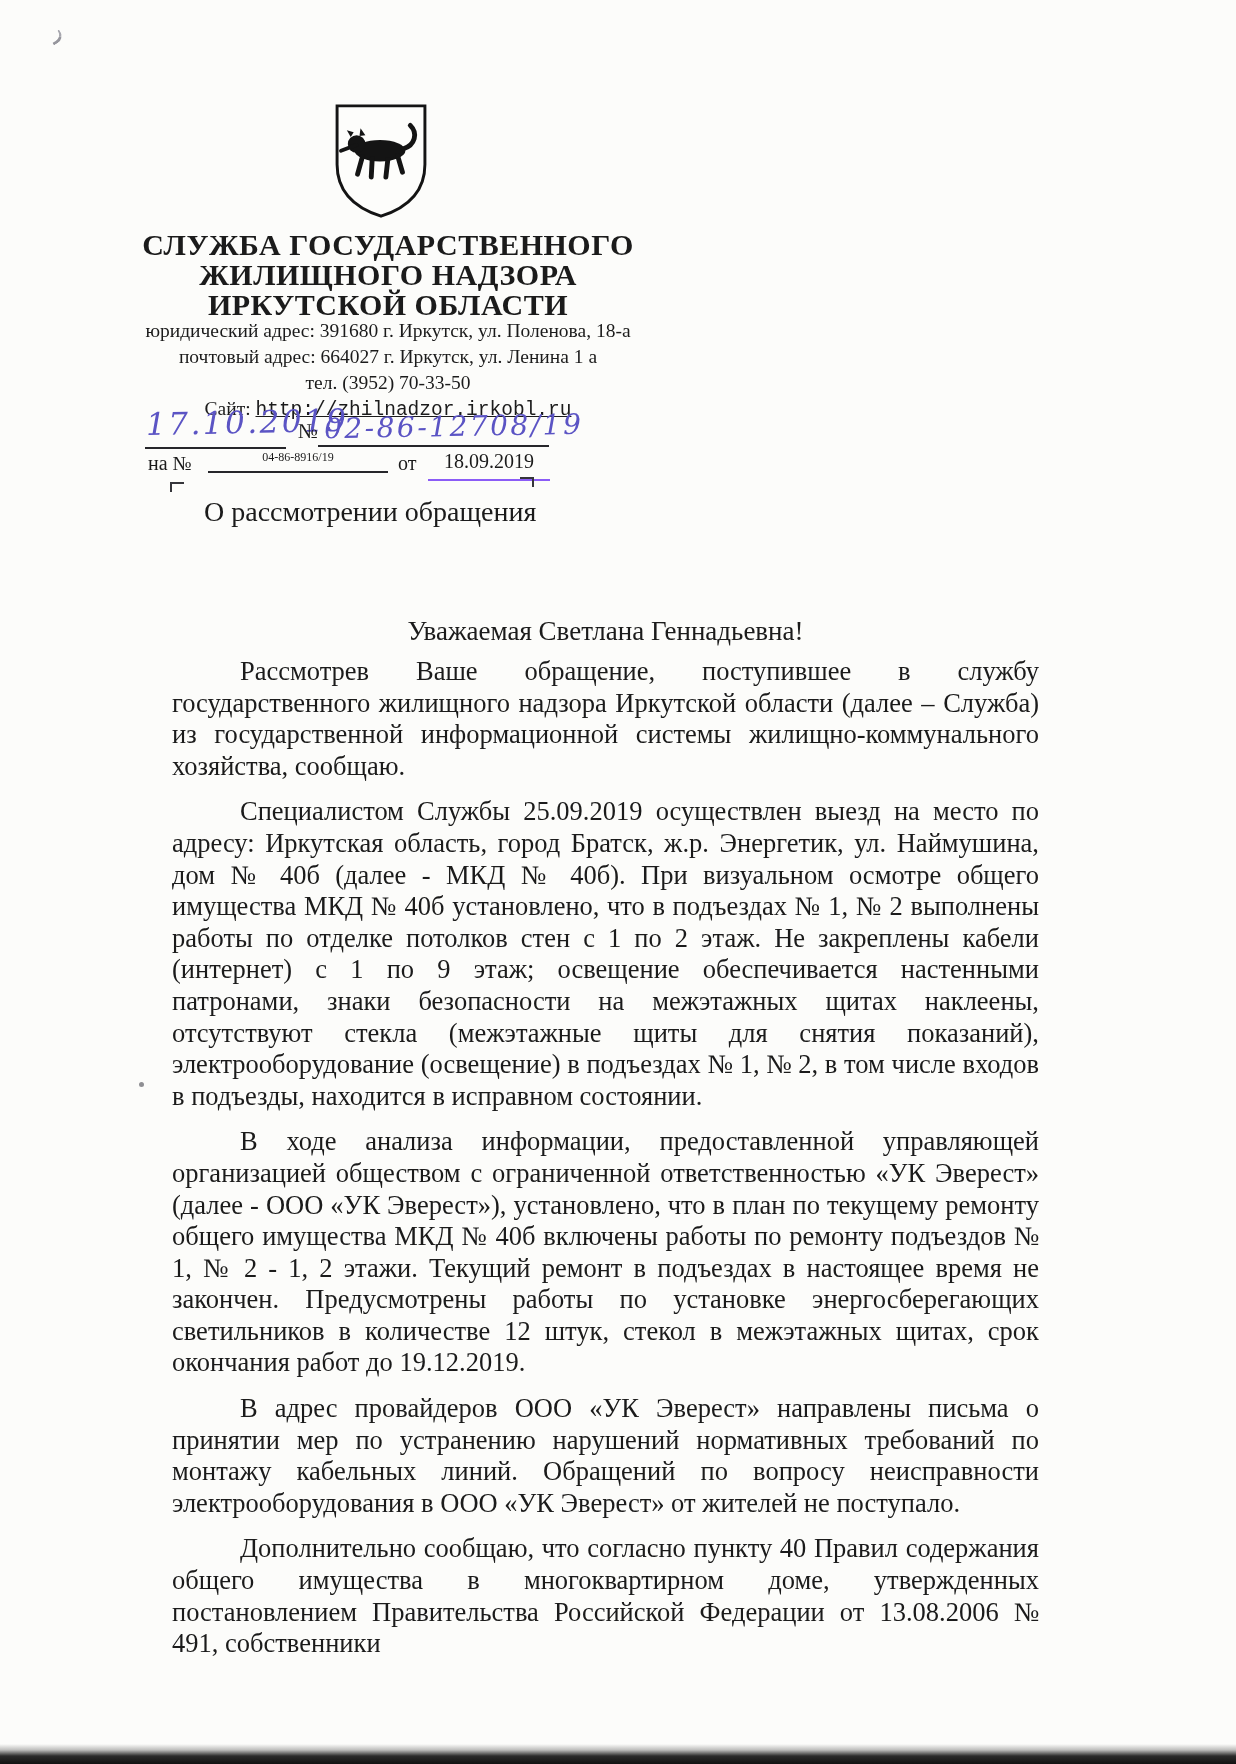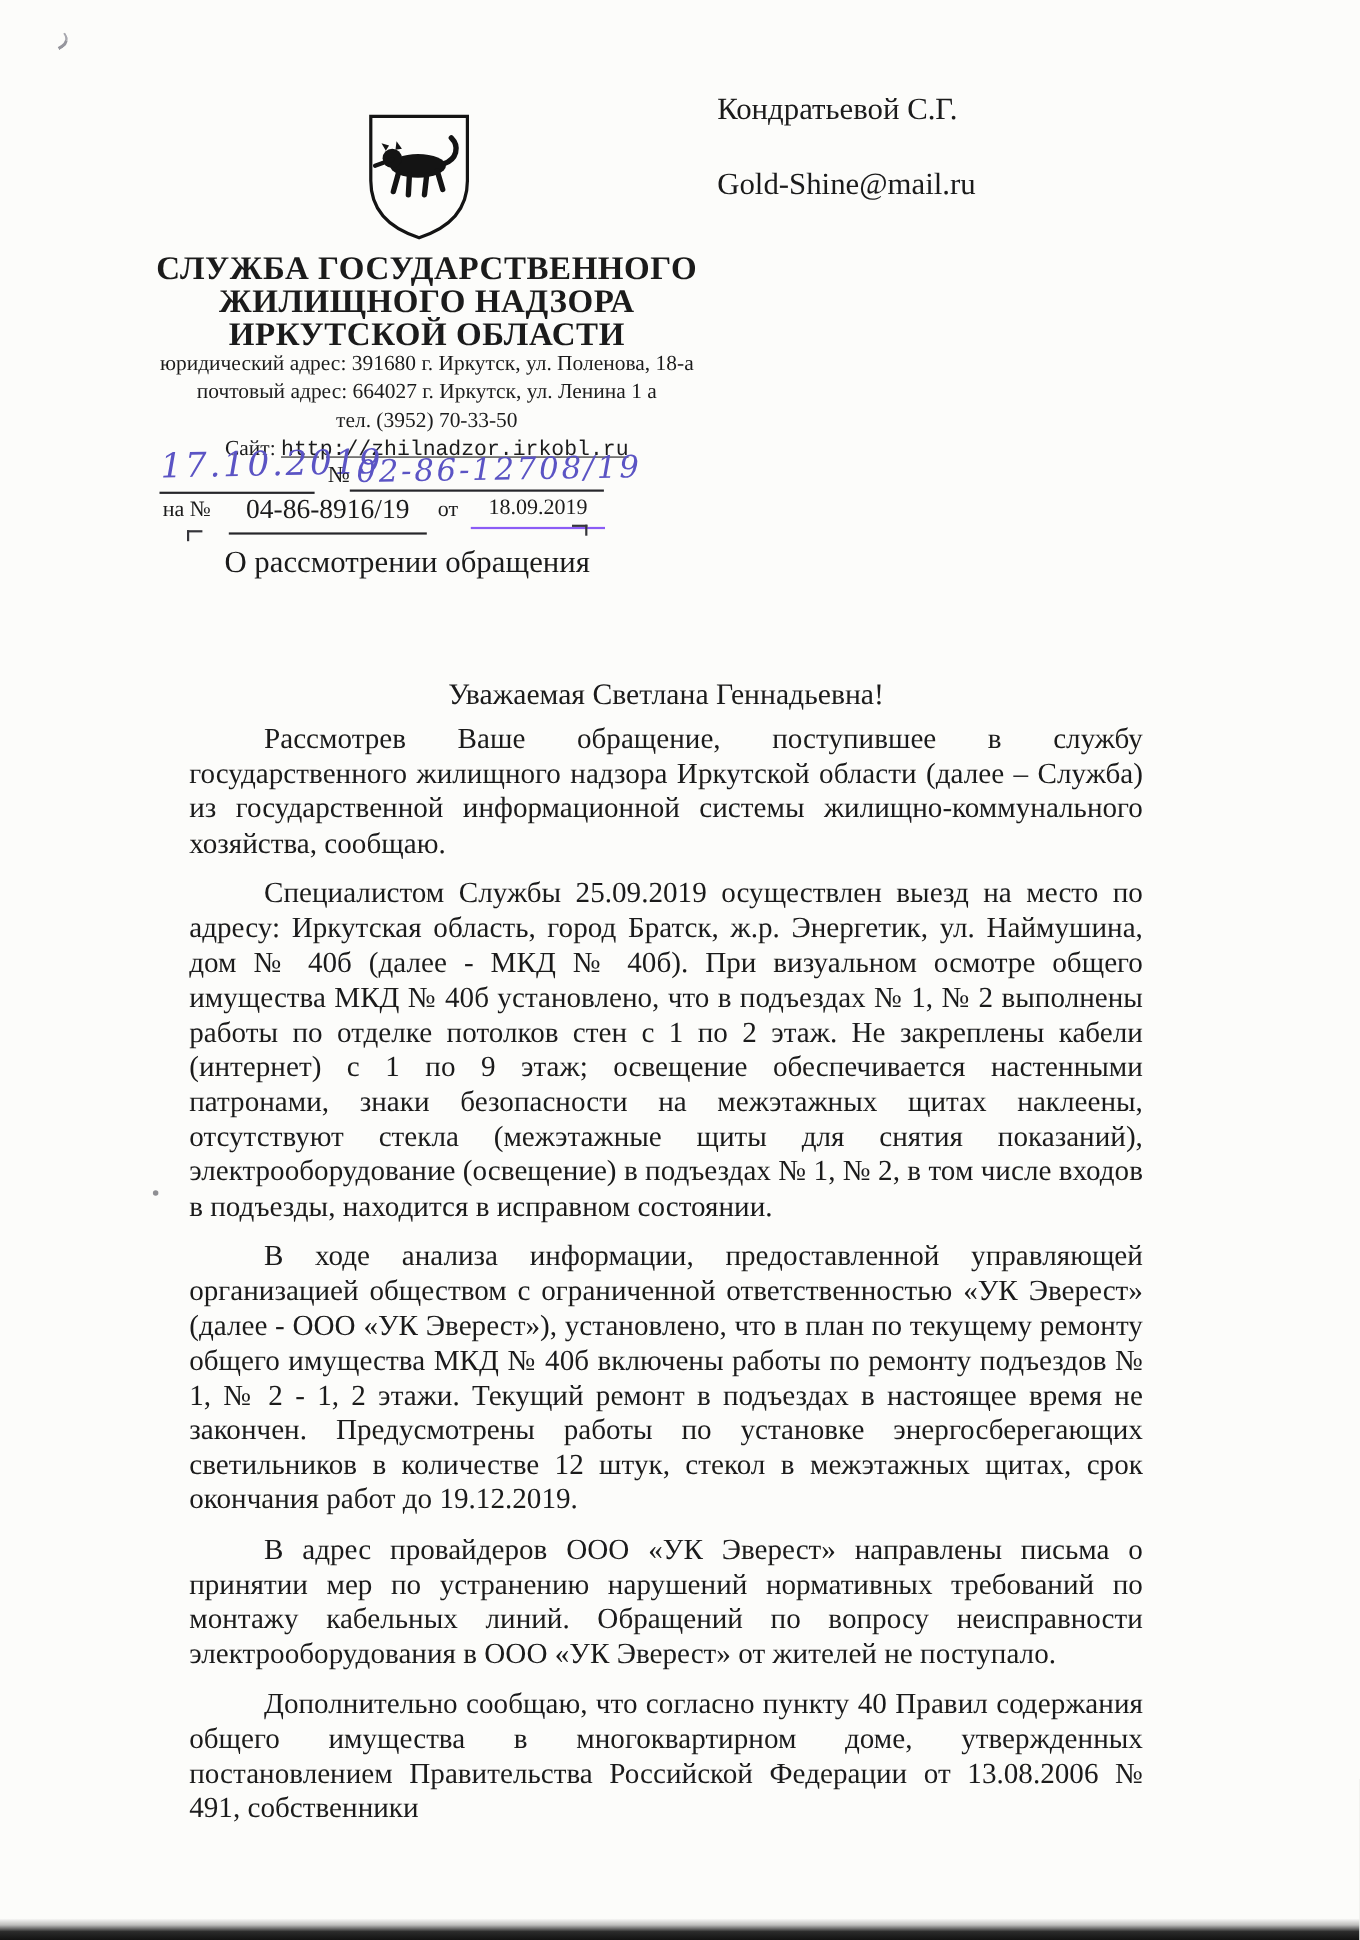--- a/index.html
+++ b/index.html
@@ -47,21 +47,21 @@
   }
   .hw-date { position:absolute; left:146px; top:404px; font-size:31px; transform:rotate(-1.2deg); }
   .no-sign { position:absolute; left:298px; top:419px; font-size:21px; }
   .hw-number { position:absolute; left:324px; top:410px; font-size:28px; transform:rotate(-1deg); }
   .line-under-date { position:absolute; left:145px; top:447px; width:141px; border-top:2px solid #26262a; }
   .line-under-number { position:absolute; left:318px; top:445px; width:231px; border-top:2px solid #26262a; }
   
   .reply-label { position:absolute; left:148px; top:452px; font-size:20px; }
   .reply-number {
     position:absolute; left:208px; top:450px; width:180px; text-align:center;
-    font-size:25px; padding-bottom:6px; border-bottom:2px solid #26262a;
+    font-size:12px; padding-bottom:6px; border-bottom:2px solid #26262a;
   }
   .from-label { position:absolute; left:398px; top:452px; font-size:20px; }
   .reply-date {
     position:absolute; left:428px; top:450px; width:122px; text-align:center;
     font-size:20px; padding-bottom:6px; border-bottom:2px solid #8b5cf6;
   }
   
   .corner-left  { position:absolute; left:170px; top:482px; width:14px; height:10px; border-left:2px solid #35353a; border-top:2px solid #35353a; }
   .corner-right { position:absolute; left:520px; top:477px; width:14px; height:10px; border-right:2px solid #35353a; border-top:2px solid #35353a; }
   
@@ -80,24 +80,20 @@
   }
 </style>
 </head>
 <body>
 
 <div class="page">
 
   <div class="pen-mark"></div>
   <div class="speck"></div>
 
-  <div class="recipient">
-    <div>Кондратьевой С.Г.</div>
-    <div class="email">Gold-Shine@mail.ru</div>
-  </div>
 
   <div class="coat">
     <svg viewBox="0 0 110 125" width="110" height="122" aria-hidden="true">
       <path d="M10,6 H100 V66 C100,96 80,111 55,119 C30,111 10,96 10,66 Z" fill="#fdfdfb" stroke="#141414" stroke-width="3"></path>
       <g fill="#141414" stroke="none">
         <ellipse cx="54" cy="52" rx="26" ry="11"></ellipse>
         <circle cx="30" cy="45" r="9"></circle>
         <path d="M24,38 l-4,-7 7,2 z"></path>
         <path d="M33,37 l1,-8 5,7 z"></path>
       </g>

